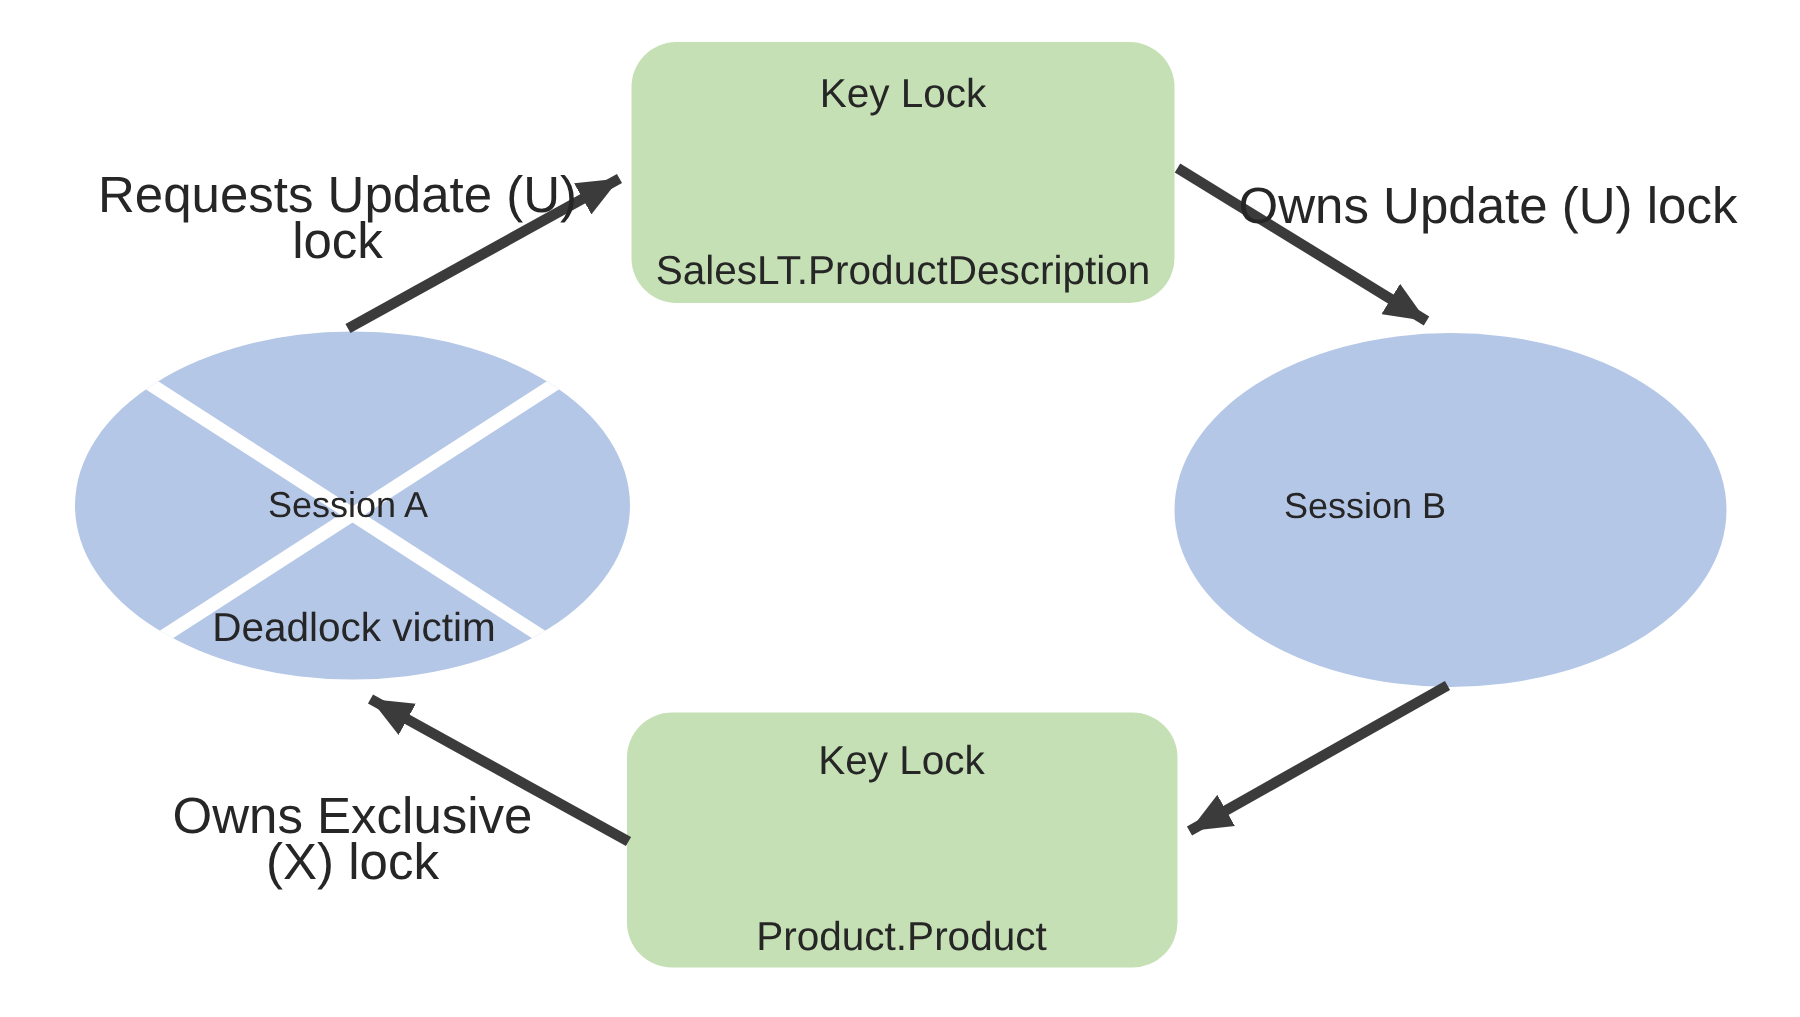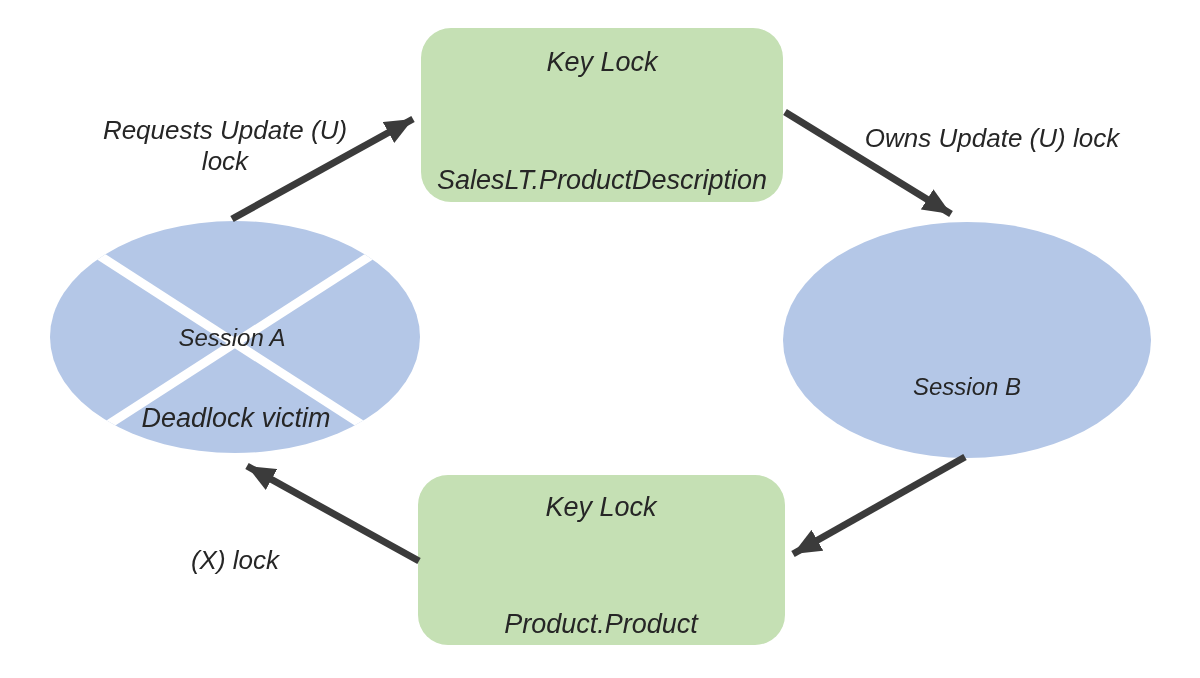--- a/index.html
+++ b/index.html
@@ -7,37 +7,37 @@
     --session-fill:#b4c7e7;
     --arrow:#3b3b3b;
     --text:#262626;
     --cross:#ffffff;
     --background:#ffffff;
   }
   *{margin:0;padding:0;box-sizing:border-box;}
   html,body{width:1200px;height:678px;background:var(--background);overflow:hidden;}
   .stage{
     position:relative;width:1200px;height:678px;background:var(--background);
-    font-family:"Liberation Sans",sans-serif;color:var(--text);font-style:italic;
+    font-family:"Liberation Sans",sans-serif;color:var(--text);
   }
   .stage svg{position:absolute;left:0;top:0;}
   .lock-box{fill:var(--lock-box-fill);}
   .session-ellipse{fill:var(--session-fill);}
   .cross-line{stroke:var(--cross);stroke-width:9;}
   .arrow-line{stroke:var(--arrow);stroke-width:7;}
   .arrow-head{fill:var(--arrow);}
   .label{
     position:absolute;transform:translate(-50%,-50%);
     text-align:center;white-space:nowrap;color:var(--text);
   }
   .node-title{font-size:27px;line-height:32px;}
   .node-resource{font-size:27px;line-height:32px;margin-top:36px;}
   .session-label{font-size:24px;line-height:31px;}
   .victim-label{font-size:27px;line-height:36px;}
-  .edge-label{font-size:26px;line-height:31px;}
+  .edge-label{font-size:34px;line-height:31px;}
 </style>
 </head>
 <body>
 
 <div class="stage">
 
   <svg width="1200" height="678" viewBox="0 0 1200 678">
     <defs>
       <marker id="arrowhead" markerWidth="4" markerHeight="3.4" refX="4" refY="1.7" orient="auto" markerUnits="strokeWidth">
         <path class="arrow-head" d="M0,0 L4,1.7 L0,3.4 Z"></path>
@@ -65,29 +65,30 @@
 
   <div class="label node-title" style="left:602px;top:62px;">Key Lock</div>
   <div class="label node-resource" style="left:602px;top:144px;">SalesLT.ProductDescription</div>
 
   <div class="label node-title" style="left:601px;top:507px;">Key Lock</div>
   <div class="label node-resource" style="left:601px;top:588px;">Product.Product</div>
 
   <div class="label session-label" style="left:232px;top:337px;">Session A</div>
   <div class="label victim-label" style="left:236px;top:418px;">Deadlock victim</div>
 
-  <div class="label session-label" style="left:967px;top:338px;margin-top:48px;">Session B</div>
+  <div class="label session-label" style="left:910px;top:338px;">Session B</div>
 
   <div class="label edge-label" style="left:225px;top:146px;">
     <div>Requests Update (U)</div>
     <div>lock</div>
   </div>
 
   <div class="label edge-label" style="left:976px;top:138px;margin-left:16px;">
     <div>Owns Update (U) lock</div>
   </div>
 
 
   <div class="label edge-label" style="left:235px;top:560px;">
+    <div>Owns Exclusive</div>
     <div>(X) lock</div>
   </div>
 
 </div>
 
 </body></html>

